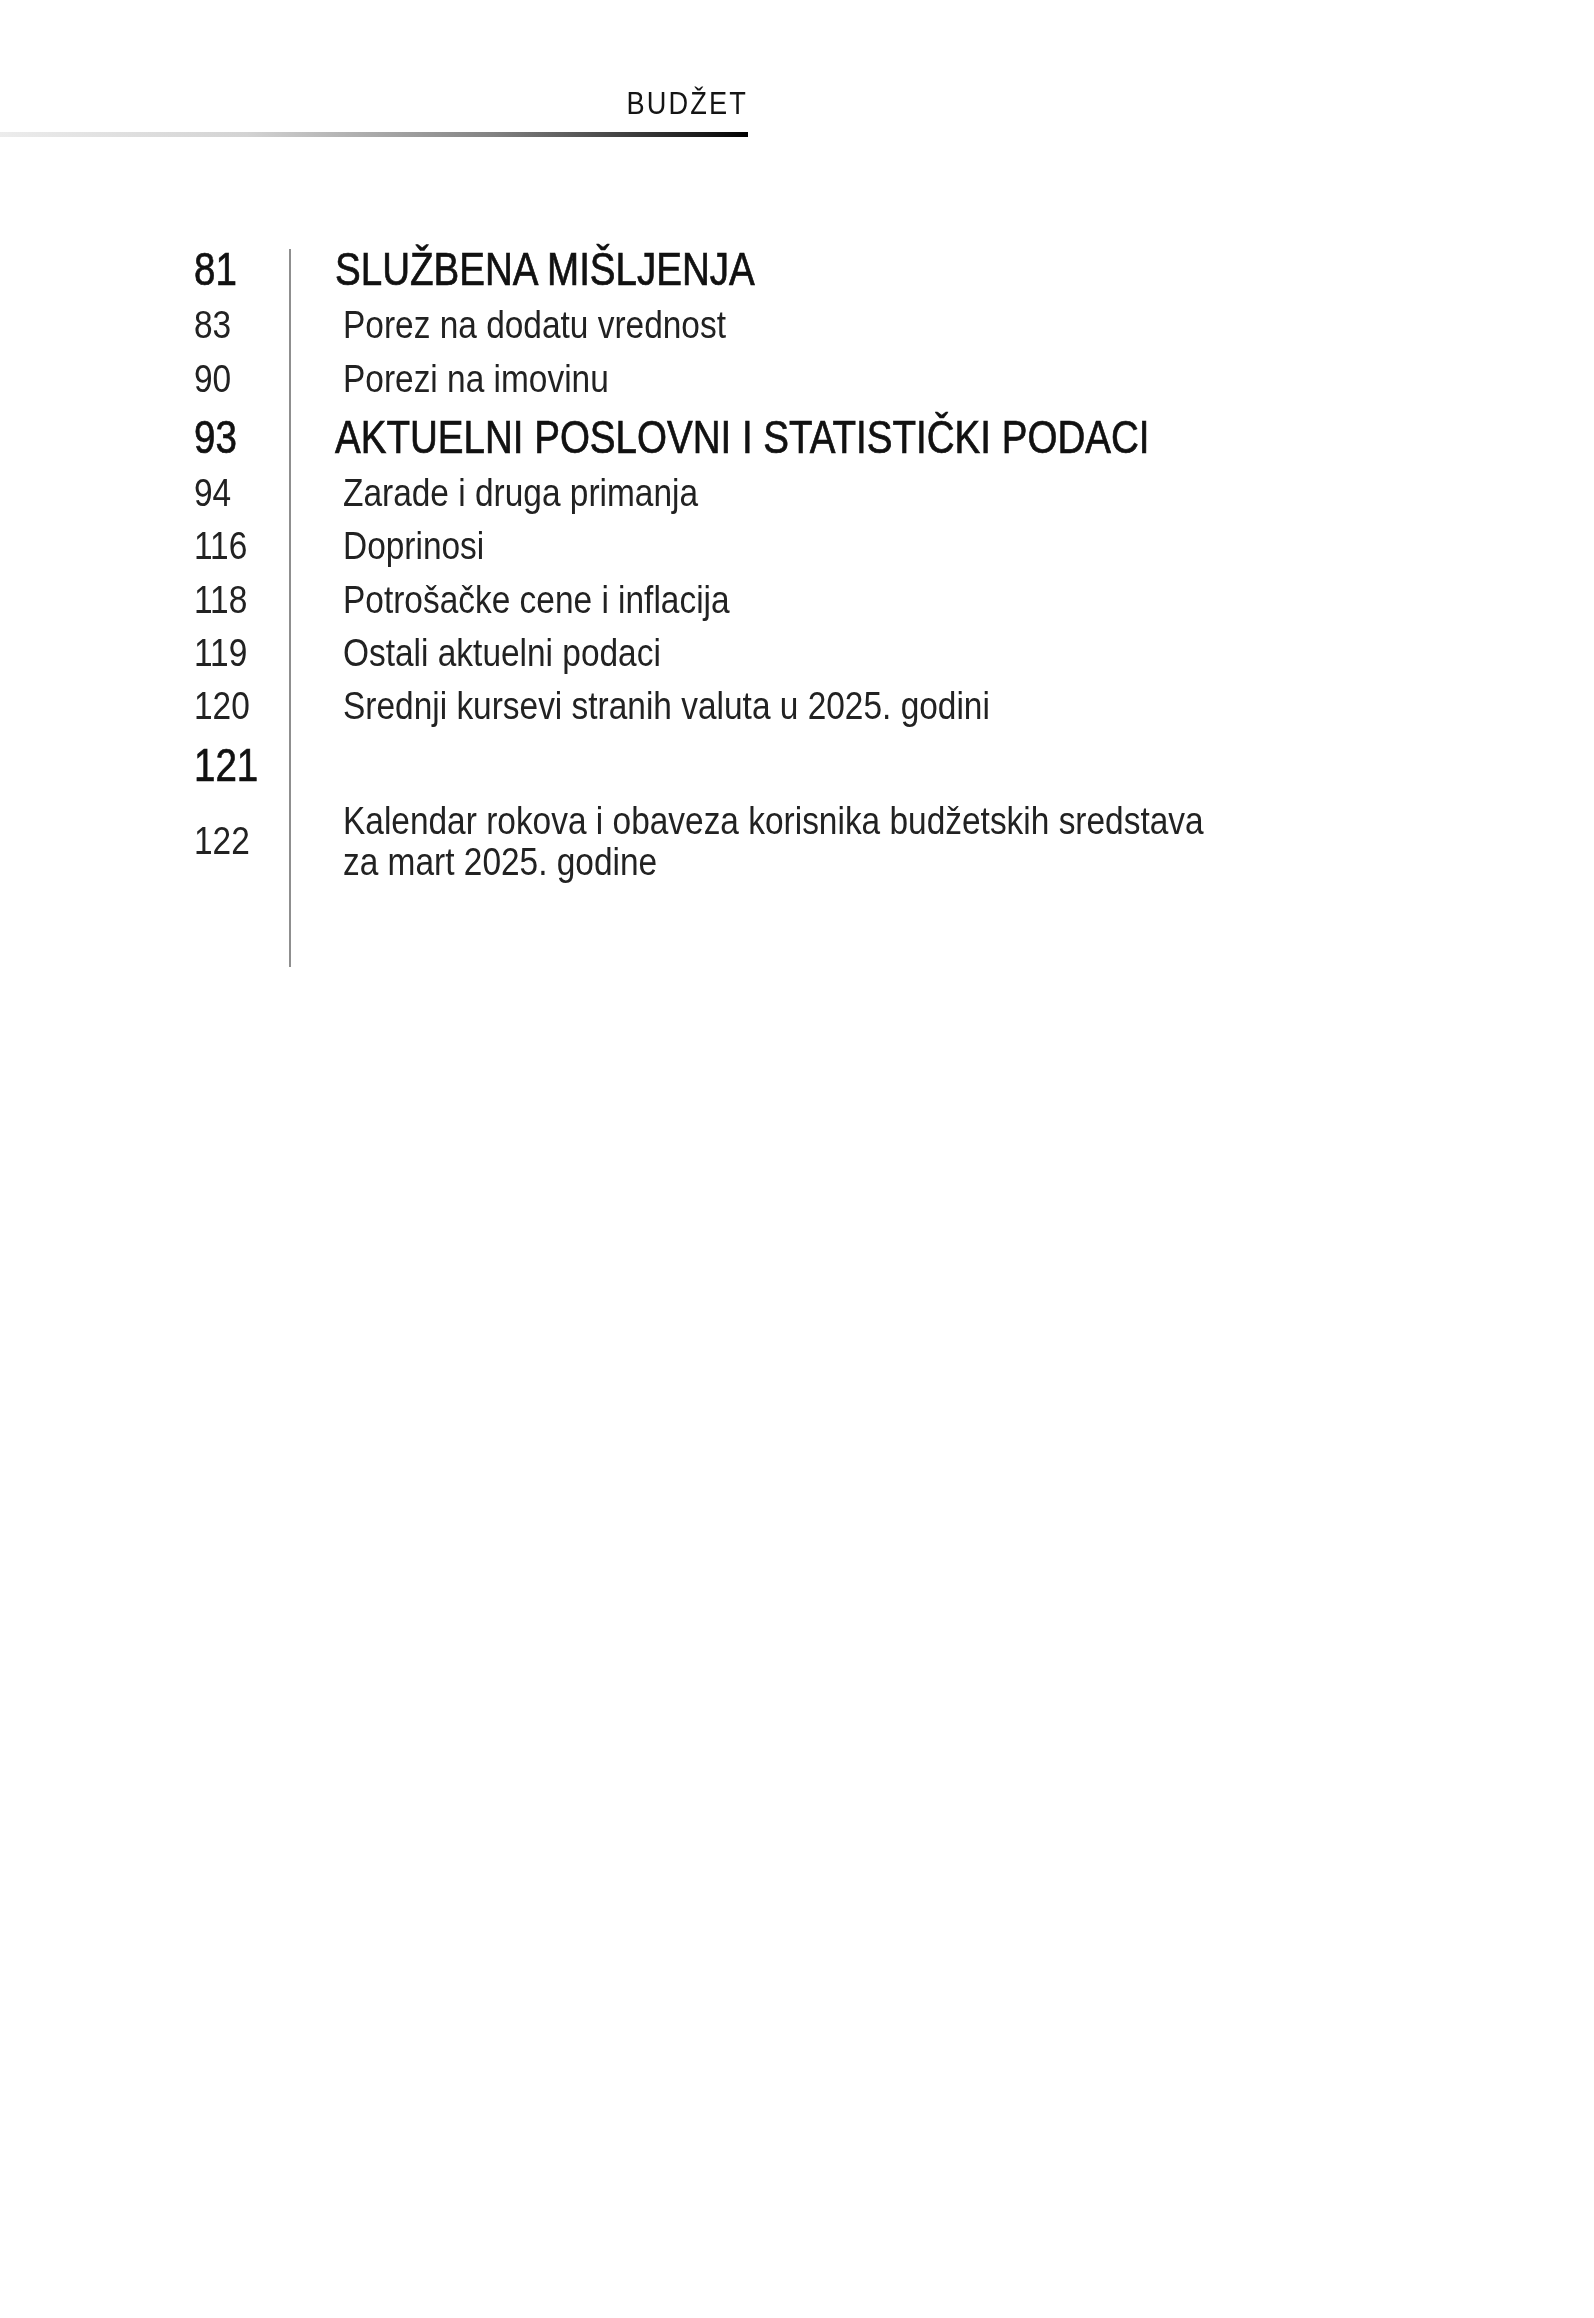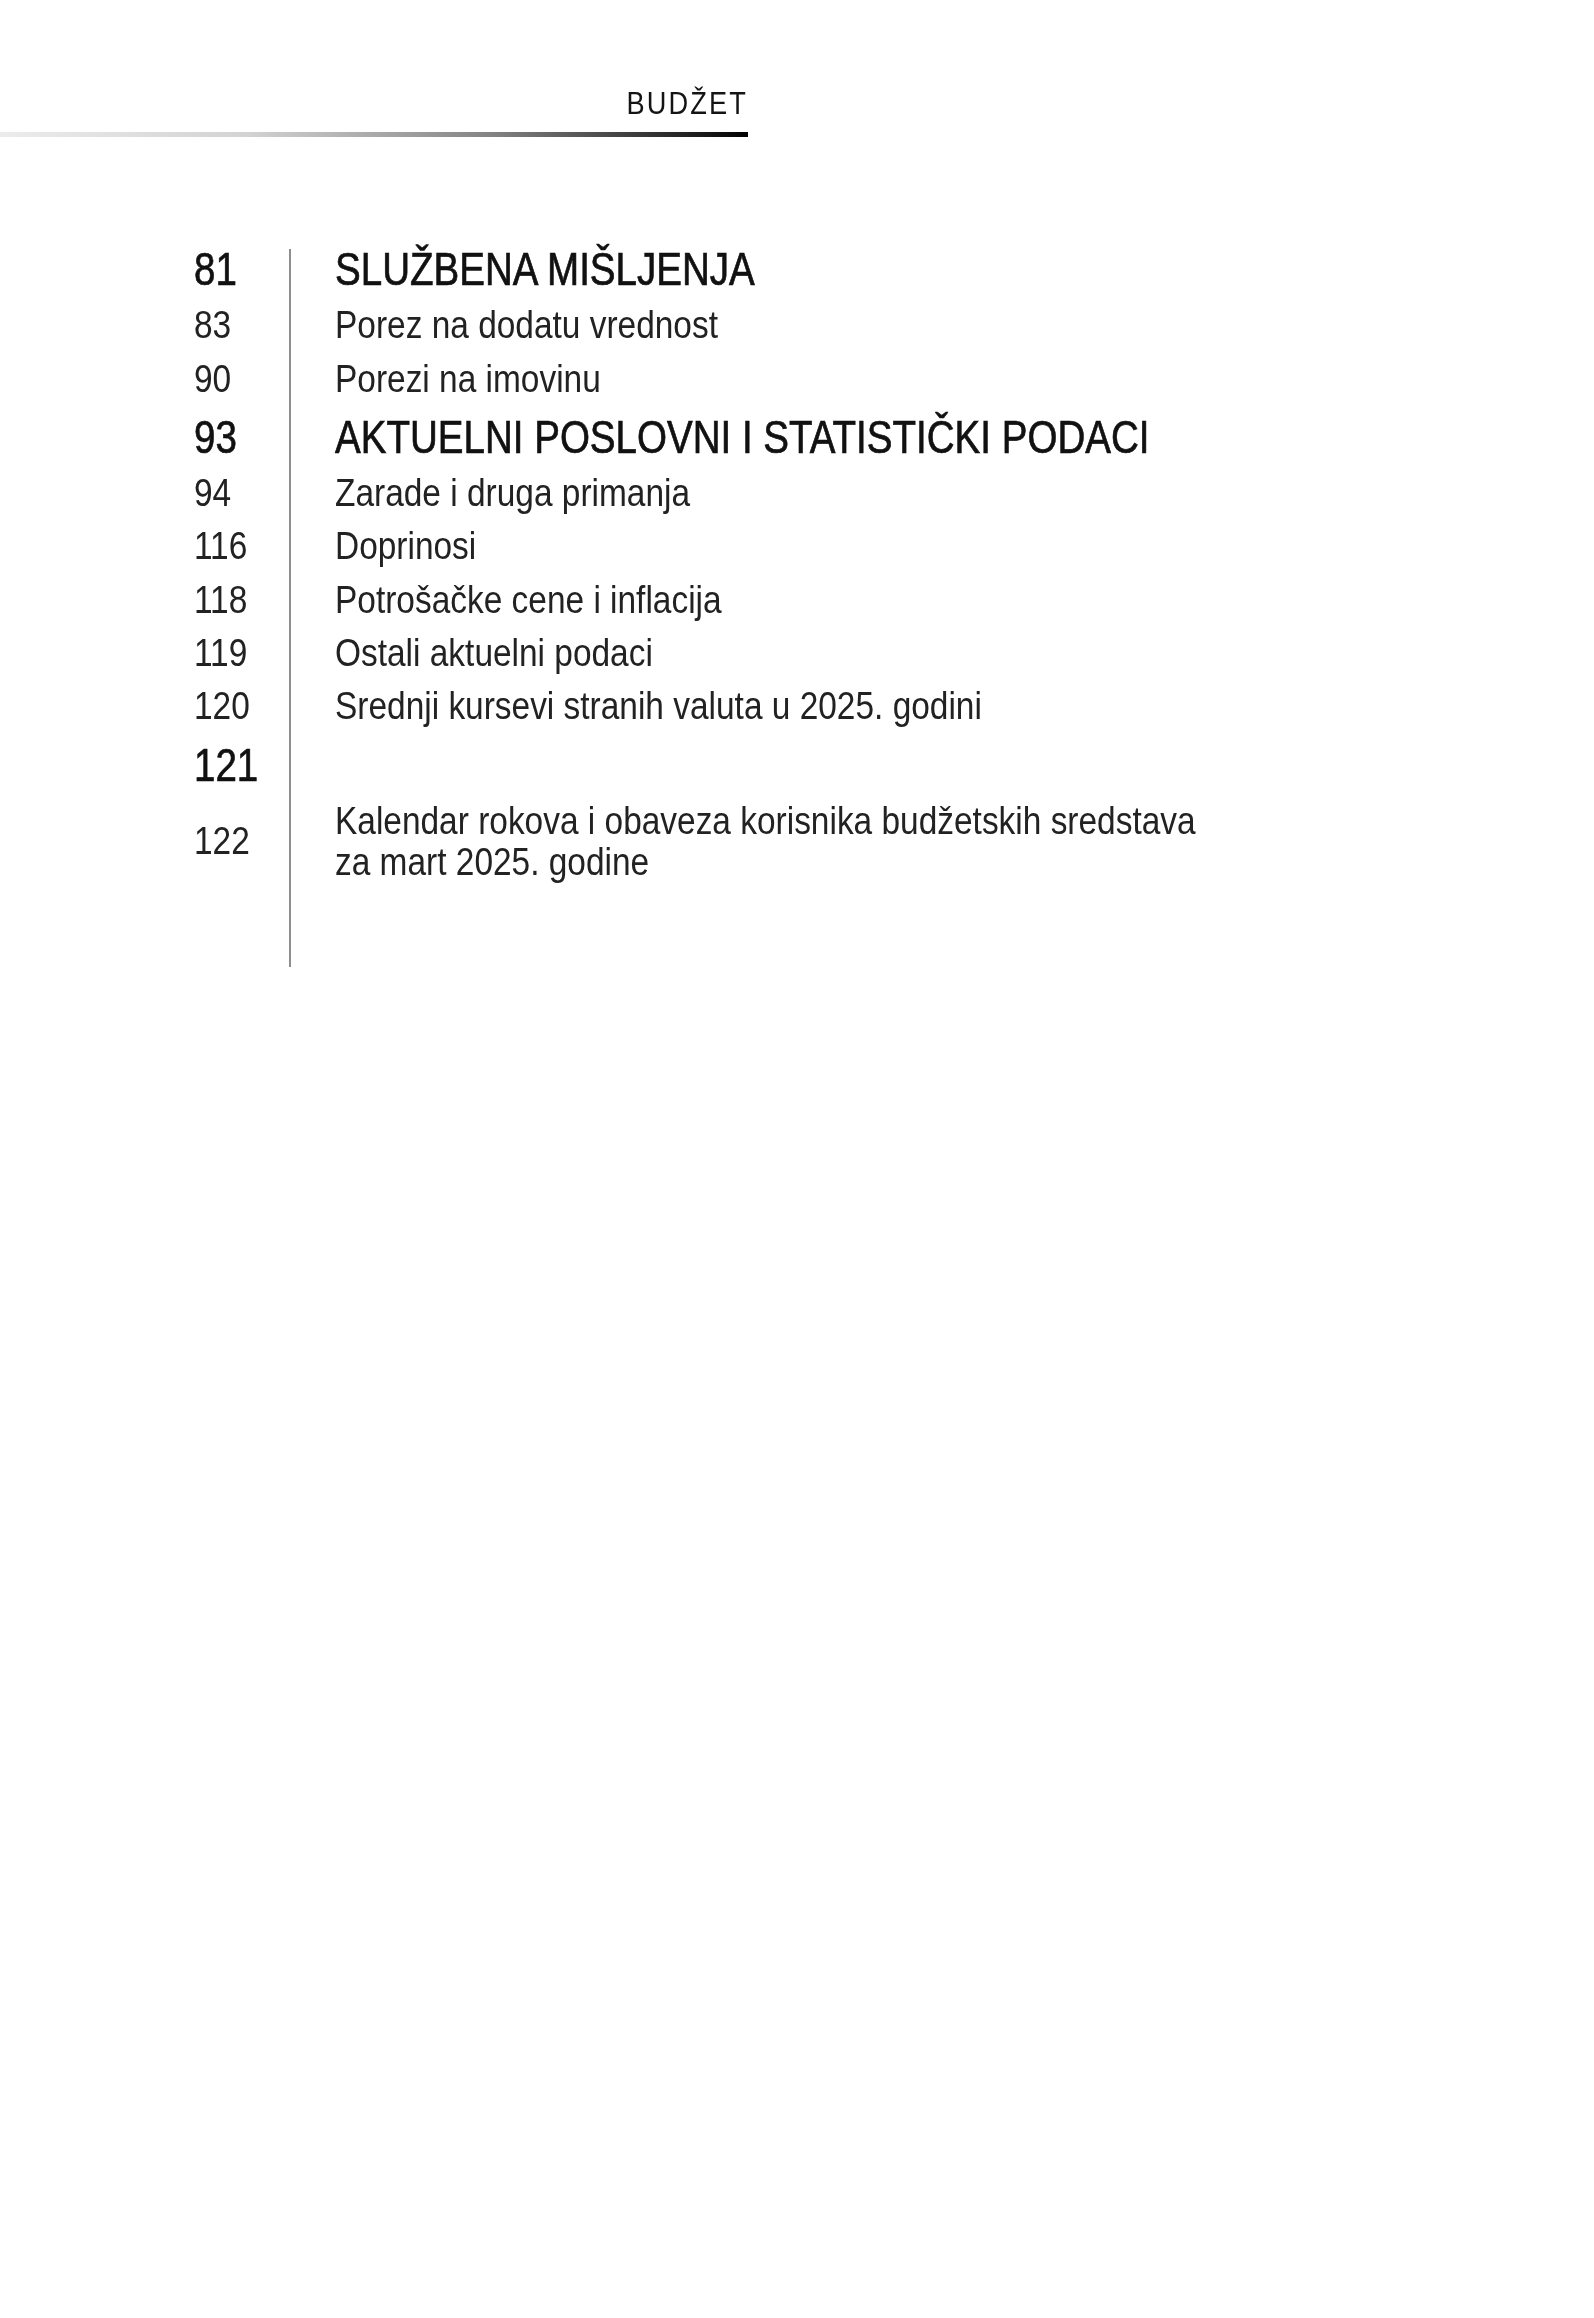--- a/index.html
+++ b/index.html
@@ -70,20 +70,21 @@
   .title { padding-left: 44px; }
   .title .line { white-space: nowrap; }
   .cond {
     display: inline-block;
     transform-origin: 0 50%;
   }
   .row.item {
     font-size: 38px;
     line-height: 41px;
     color: #222222;
+    gap: 8px;
   }
   .row.item .cond { transform: scaleX(0.88); }
   .row.heading {
     font-size: 47px;
     line-height: 49px;
     color: #111111;
     -webkit-text-stroke: 0.7px #111111;
   }
   .row.heading .cond { transform: scaleX(0.82); }
 </style>

